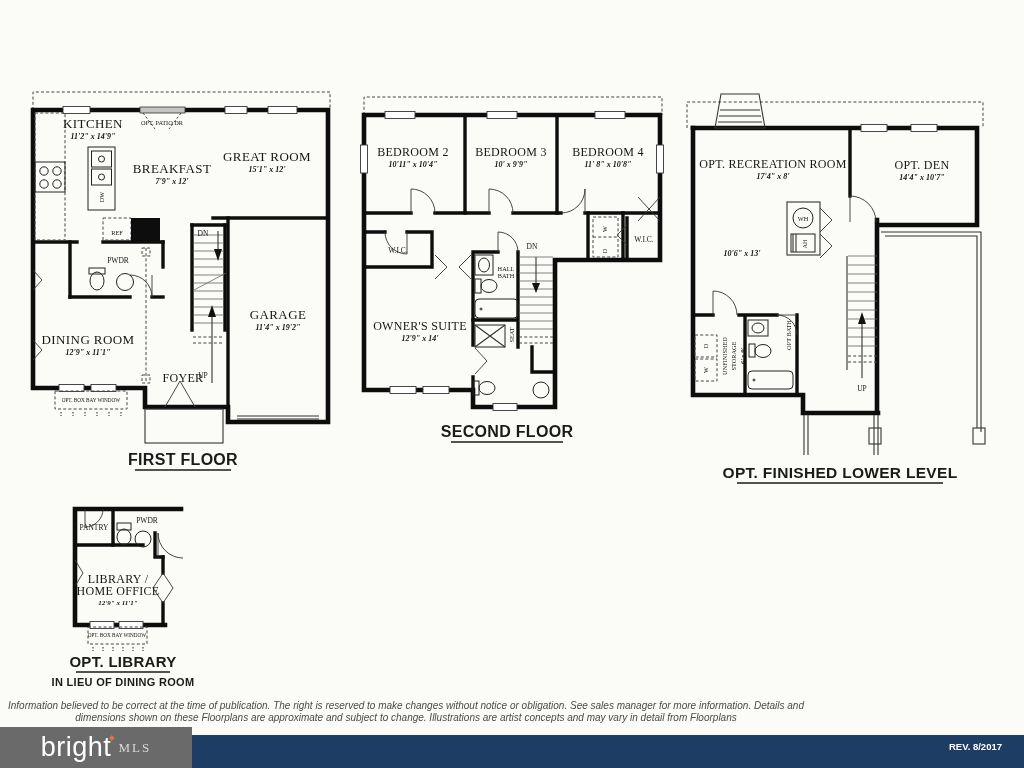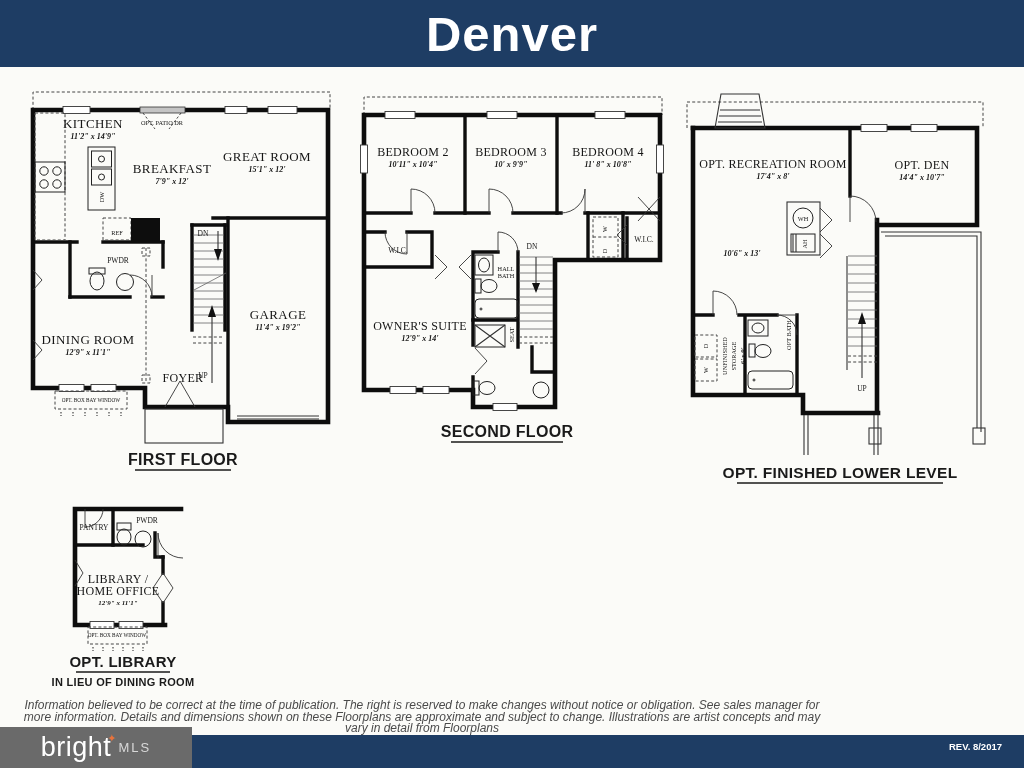--- a/index.html
+++ b/index.html
@@ -28,37 +28,34 @@
   .dash{stroke:#444;stroke-width:1;fill:none;stroke-dasharray:3 2.2;}
   .win{fill:#fff;stroke:#333;stroke-width:.9;}
   .band{fill:#c4c4c4;stroke:#333;stroke-width:.8;}
   .fix{stroke:#222;stroke-width:1;fill:none;}
   .arc{stroke:#333;stroke-width:.9;fill:none;}
   .blk{fill:#0d0d0d;stroke:none;}
   .uline{stroke:#1a1a1a;stroke-width:1.6;}
   .arrow{fill:#111;}
   
   .disc{position:absolute;left:0;top:700px;width:812px;text-align:center;
-        font-style:italic;font-size:12px;line-height:11.5px;color:#4a4a4a;padding-left:16px;}
+        font-style:italic;font-size:10px;line-height:11.5px;color:#4a4a4a;}
   .bar{position:absolute;left:0;top:735px;width:1024px;height:33px;background:#1e3d64;}
   .logo{position:absolute;left:0;top:727px;width:192px;height:41px;background:#6a6a6a;
         display:flex;align-items:center;justify-content:center;}
   .logo .b{color:#fff;font-family:Liberation Sans, sans-serif;font-size:27px;letter-spacing:.5px;}
   .logo .star{color:#e8733c;font-size:11px;vertical-align:top;position:relative;top:-9px;left:-4px;}
-  .logo .mls{color:#d8d8d8;font-size:13px;letter-spacing:2px;margin-left:-2px;font-family:Liberation Sans, sans-serif;}
+  .logo .mls{color:#d8d8d8;font-size:13px;letter-spacing:2px;margin-left:-2px;font-family:Liberation Serif, serif;}
   .rev{position:absolute;right:22px;top:741px;color:#fff;font-size:9.5px;font-weight:bold;}
 </style>
 </head>
 <body>
 
 <div class="page">
 
-  <div class="hdr">
-    <h1>Denver</h1>
-  </div>
 
   <svg style="left:15px;top:85px" width="335" height="400" viewBox="0 0 335 400">
     <g>
       <path class="dash" d="M18,25 L18,7 L315,7 L315,25"></path>
       <path class="wall" d="M18,25 H313 V337 H213 V322 H130 V303 H18 Z"></path>
       <path class="wall3" d="M198,133 H313"></path>
       <path class="wall3" d="M213,133 V337"></path>
       <path class="wall3" d="M177,140 V245"></path>
       <path class="wall3" d="M210,140 V245"></path>
       <path class="wall3" d="M177,140 H210"></path>

